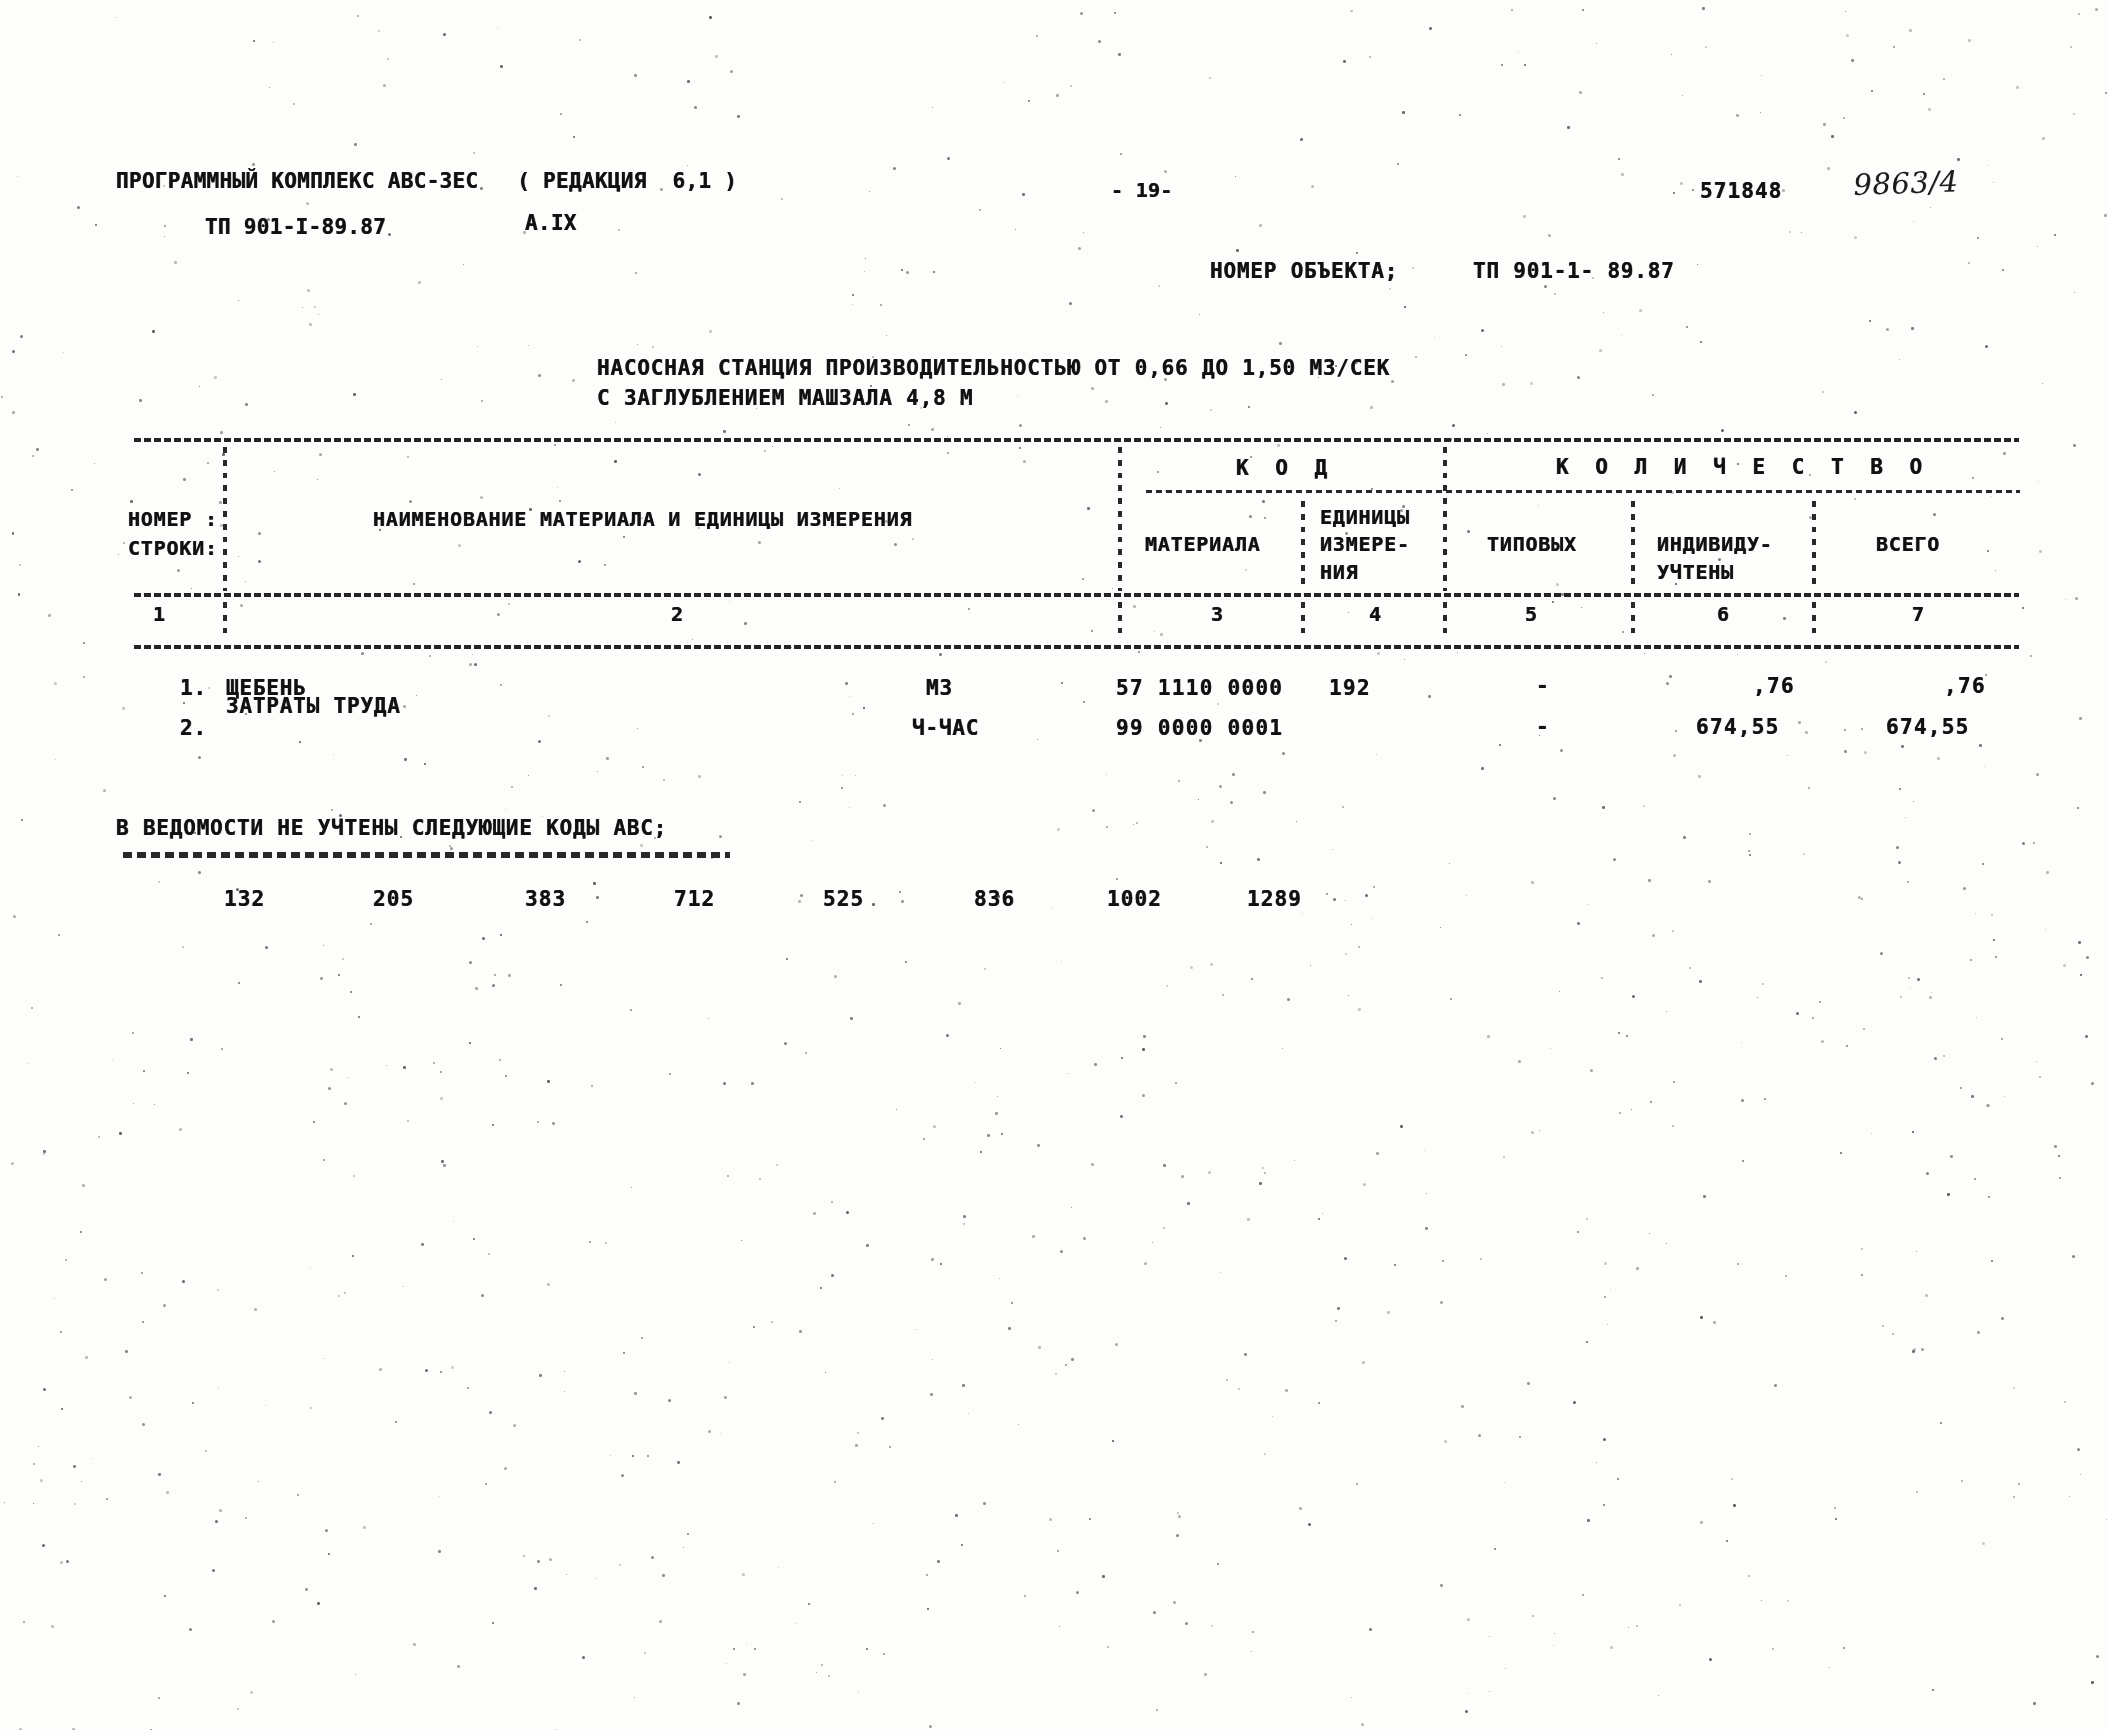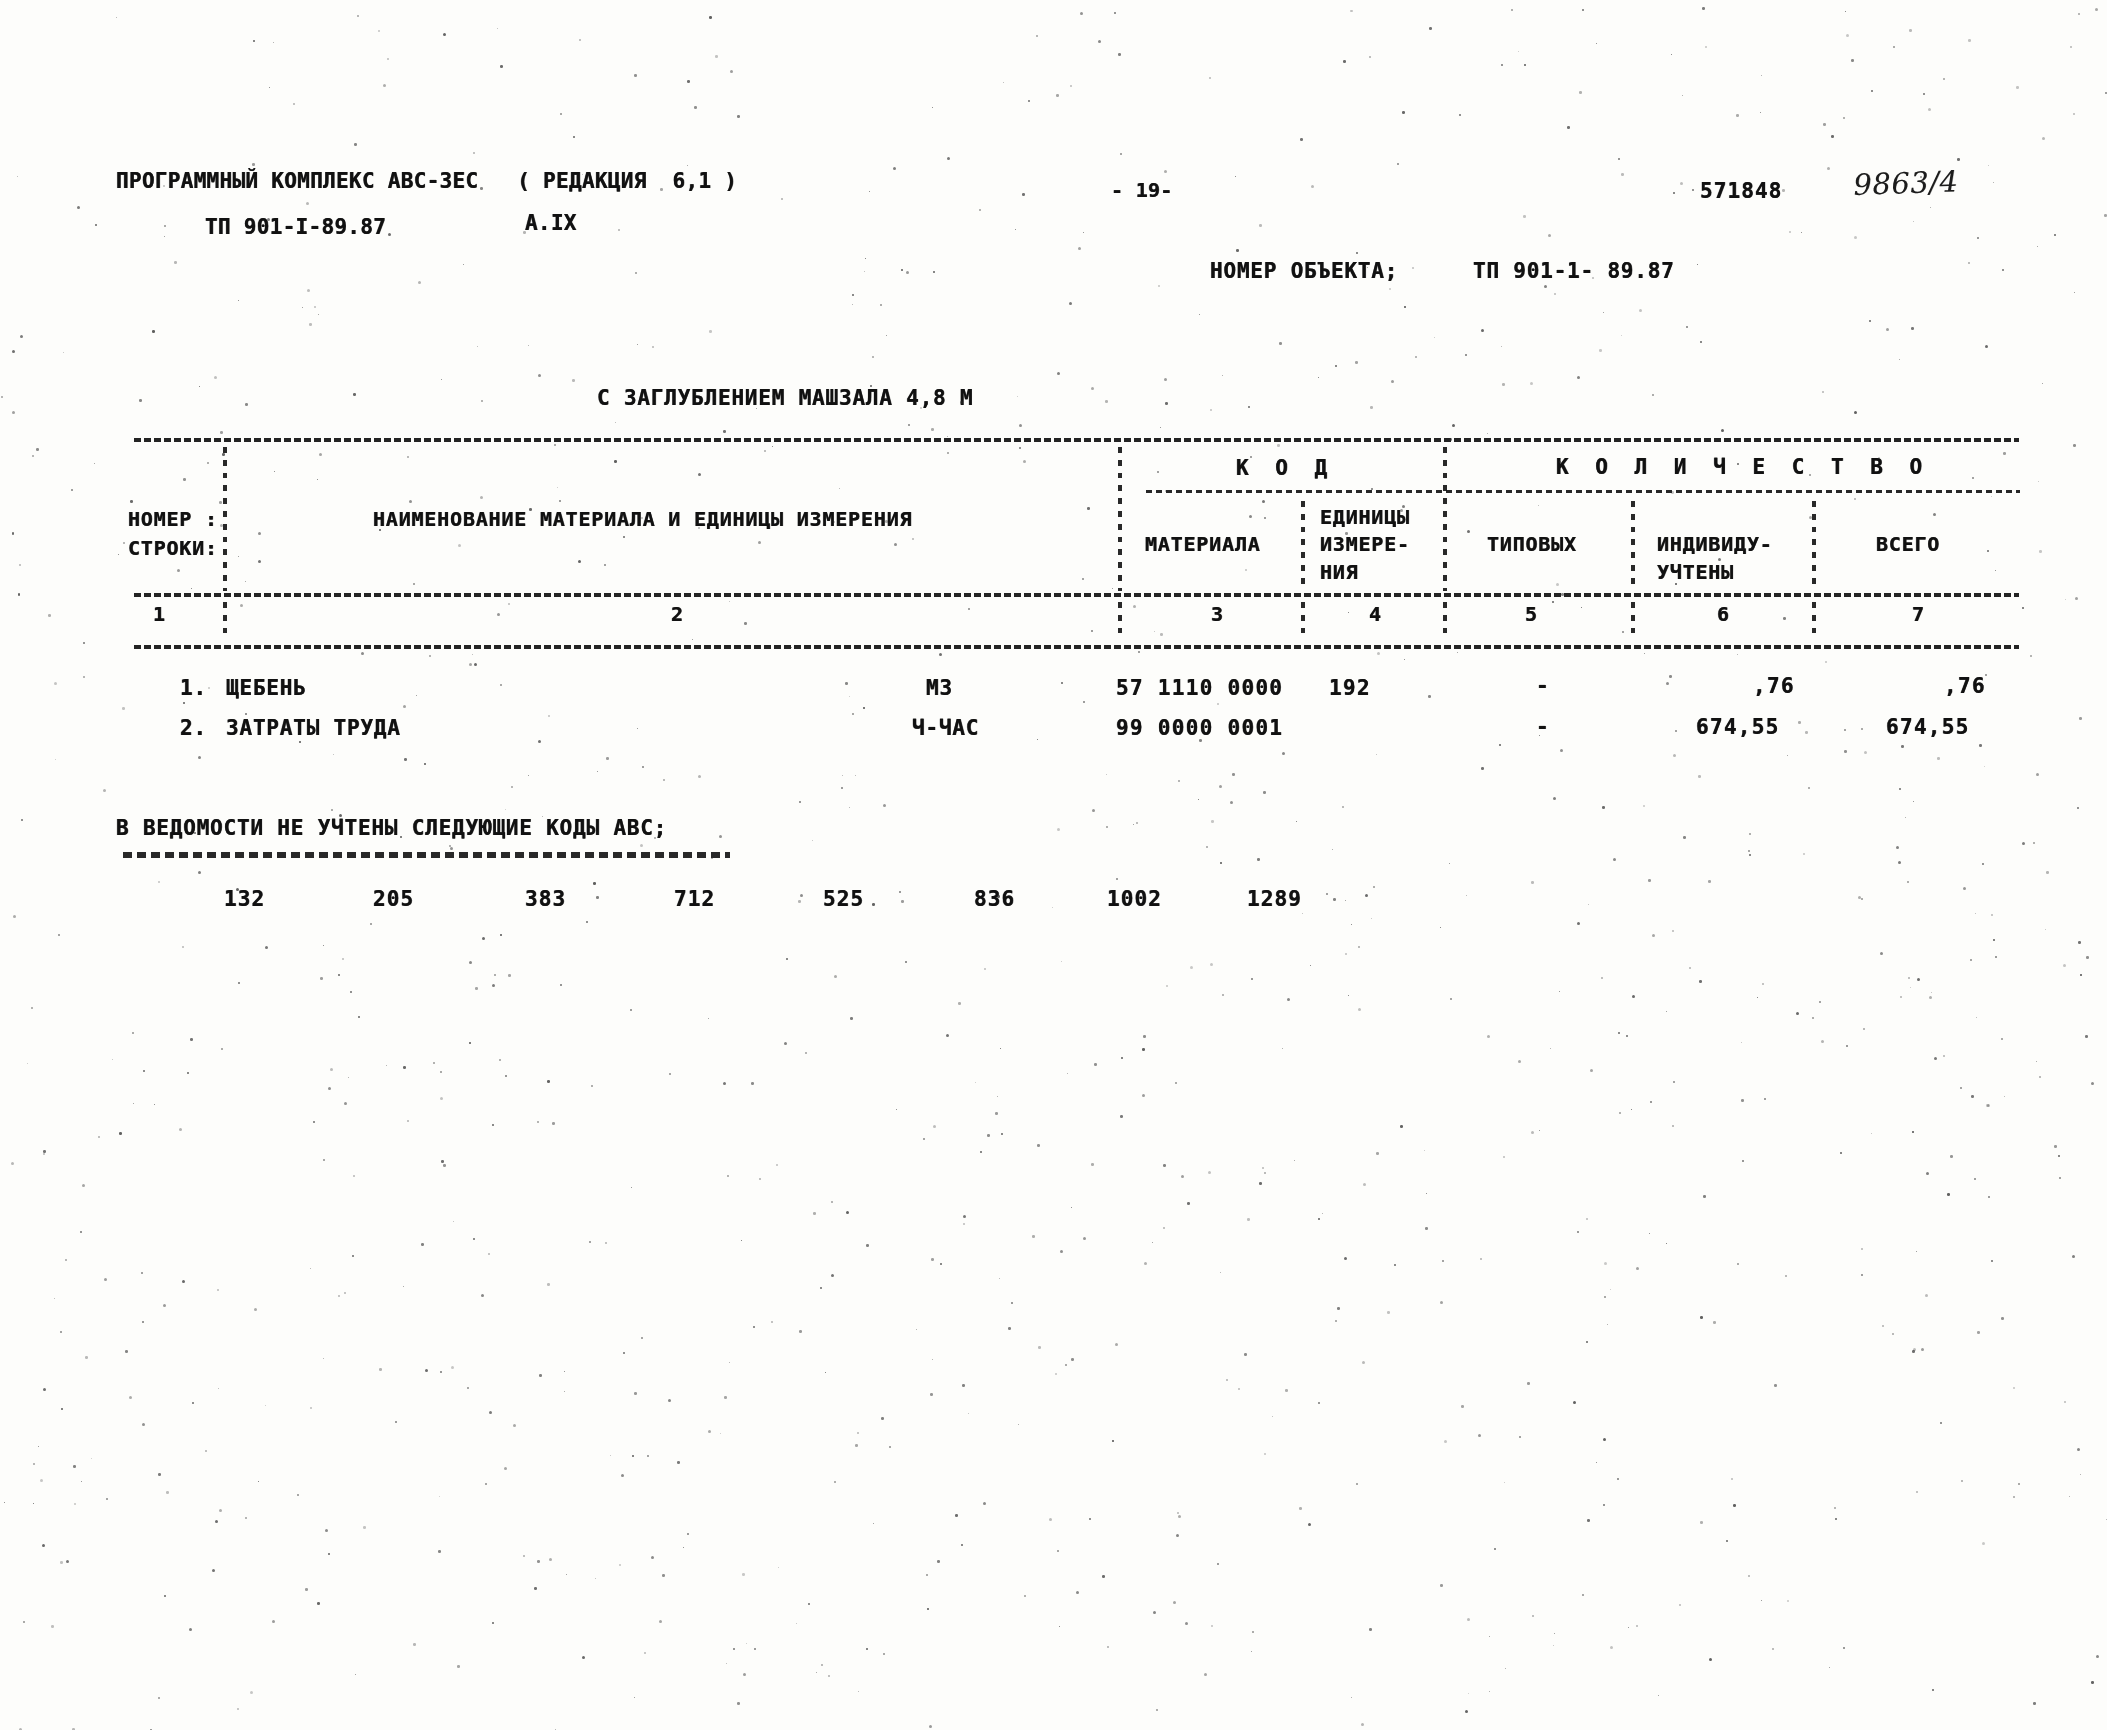--- a/index.html
+++ b/index.html
@@ -134,20 +134,21 @@
   <div class="t page-num ink" style="left:1111px; top:180px;">- 19-</div>
 
   <div class="t corner-num ink" style="left:1700px; top:181px;">571848</div>
 
   <div class="t handwritten ink-light" style="left:1854px; top:171px;">9863/4</div>
 
   <div class="t obj-line ink" style="left:1210px; top:261px;">НОМЕР ОБЪЕКТА;</div>
   <div class="t obj-line ink" style="left:1473px; top:261px;">ТП 901-1- 89.87</div>
 
 
+  <div class="t subtitle-line ink" style="left:597px; top:358px;">НАСОСНАЯ СТАНЦИЯ ПРОИЗВОДИТЕЛЬНОСТЬЮ ОТ 0,66 ДО 1,50 М3/СЕК</div>
 
   <div class="t subtitle-line ink" style="left:597px; top:388px;">С ЗАГЛУБЛЕНИЕМ МАШЗАЛА 4,8 М</div>
 
   <div class="rule wob" style="left:134px; top:438px; width:1885px;"></div>
   <div class="rule thin" style="left:1146px; top:490px; width:874px;"></div>
   <div class="rule wob" style="left:134px; top:593px; width:1885px;"></div>
   <div class="rule wob" style="left:134px; top:645px; width:1885px;"></div>
 
   <div class="vsep" style="left:223px; top:447px; height:144px;"></div>
   <div class="vsep" style="left:1118px; top:447px; height:144px;"></div>
@@ -195,21 +196,21 @@
   <div class="t cell ink" style="left:180px; top:678px;">1.</div>
   <div class="t cell ink" style="left:226px; top:678px;">ЩЕБЕНЬ</div>
   <div class="t cell ink" style="left:926px; top:678px;">М3</div>
   <div class="t cellnum ink" style="left:1116px; top:678px;">57 1110 0000</div>
   <div class="t cellnum ink" style="left:1329px; top:678px;">192</div>
   <div class="t cellnum ink" style="left:1536px; top:676px;">-</div>
   <div class="t cellnum ink" style="left:1753px; top:676px;">,76</div>
   <div class="t cellnum ink" style="left:1944px; top:676px;">,76</div>
 
   <div class="t cell ink" style="left:180px; top:718px;">2.</div>
-  <div class="t cell ink" style="left:226px; top:718px;">ЗАТРАТЫ ТРУДА</div>
+  <div class="t cell ink" style="left:226px; top:696px;">ЗАТРАТЫ ТРУДА</div>
   <div class="t cell ink" style="left:912px; top:718px;">Ч-ЧАС</div>
   <div class="t cellnum ink" style="left:1116px; top:718px;">99 0000 0001</div>
   <div class="t cellnum ink" style="left:1329px; top:718px;"></div>
   <div class="t cellnum ink" style="left:1536px; top:717px;">-</div>
   <div class="t cellnum ink" style="left:1696px; top:717px;">674,55</div>
   <div class="t cellnum ink" style="left:1886px; top:717px;">674,55</div>
 
   <div class="t note-line ink" style="left:116px; top:818px;">В ВЕДОМОСТИ НЕ УЧТЕНЫ СЛЕДУЮЩИЕ КОДЫ АВС;</div>
 
   <div class="eq-rule" style="left:123px; top:852px; width:607px;"></div>

